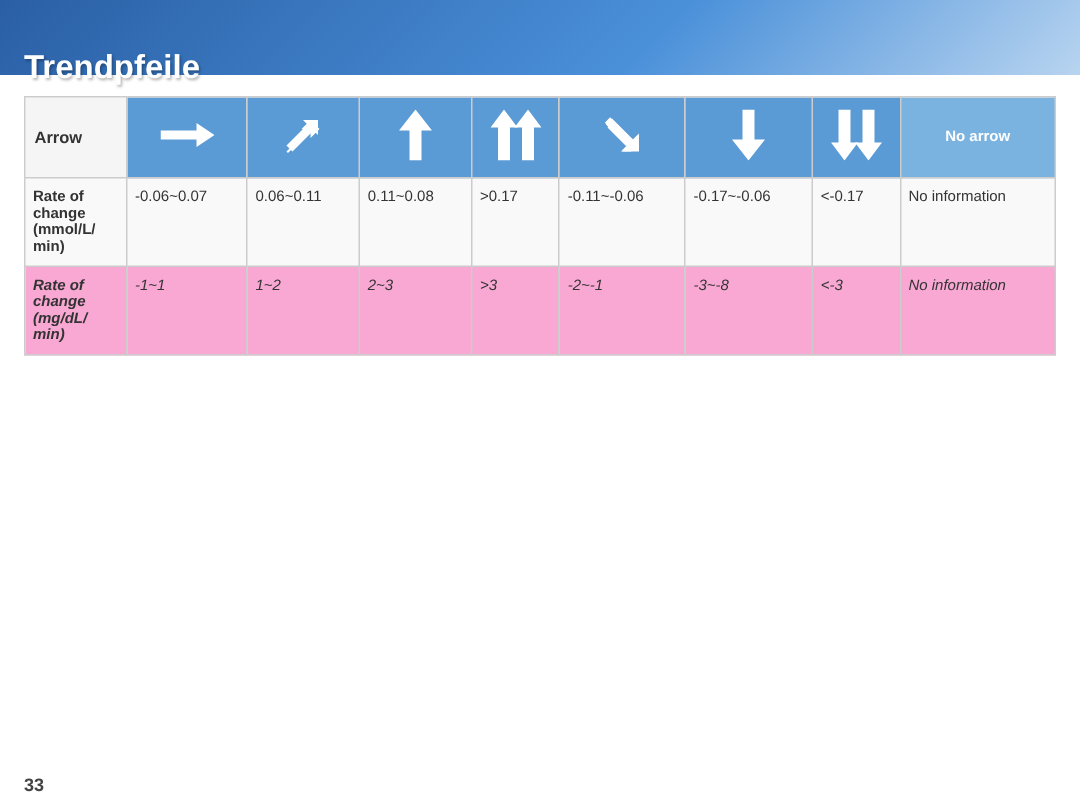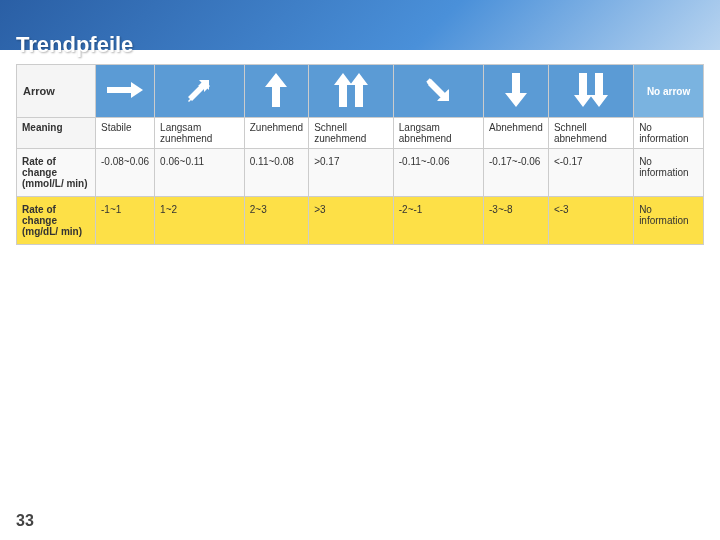--- a/index.html
+++ b/index.html
@@ -80,21 +80,21 @@
       width: 100%;
       border-collapse: collapse;
       font-size: 11px;
     }
     th, td {
       border: 1px solid #ccc;
       padding: 5px 6px;
       vertical-align: top;
     }
     .col-label {
-      width: 79px;
+      width: 68px;
       font-weight: bold;
       color: #222;
       background: #f5f5f5;
     }
 
     
     .arrow-header-row td {
       border: 1px solid #ccc;
       text-align: center;
       vertical-align: middle;
@@ -147,28 +147,28 @@
       font-weight: bold;
       font-size: 10px;
       color: #222;
     }
 
     
     .footer {
       position: absolute;
       bottom: 10px;
       left: 16px;
-      font-size: 16px;
+      font-size: 12px;
       color: #444;
       font-weight: bold;
     }
 
     
     .rate-row-1 td { background: #f9f9f9; }
-    .rate-row-2 td { background: #fde047; }
+    .rate-row-2 td { background: #f9a8d4; font-style: italic; }
   </style>
 </head>
 <body>
 
 <div class="header">
   <span class="header-title">Trendpfeile</span>
 </div>
 
 <div class="content">
   <table>
@@ -226,35 +226,24 @@
           <polygon points="9,34 0,22 5,22 5,0 13,0 13,22 18,22" fill="white"></polygon>
           <polygon points="25,34 16,22 21,22 21,0 29,0 29,22 34,22" fill="white"></polygon>
         </svg>
       </td>
 
       <td class="no-arrow-cell">
         <span>No arrow</span>
       </td>
     </tr>
 
-    <tr class="meaning-row">
-      <td class="col-label meaning-label">Meaning</td>
-      <td>Stabile</td>
-      <td>Langsam zunehmend</td>
-      <td>Zunehmend</td>
-      <td>Schnell zunehmend</td>
-      <td>Langsam abnehmend</td>
-      <td>Abnehmend</td>
-      <td>Schnell abnehmend</td>
-      <td>No information</td>
-    </tr>
 
     <tr class="rate-row rate-row-1">
       <td class="col-label rate-label">Rate of change (mmol/L/ min)</td>
-      <td>-0.08~0.06</td>
+      <td>-0.06~0.07</td>
       <td>0.06~0.11</td>
       <td>0.11~0.08</td>
       <td>&gt;0.17</td>
       <td>-0.11~-0.06</td>
       <td>-0.17~-0.06</td>
       <td>&lt;-0.17</td>
       <td>No information</td>
     </tr>
 
     <tr class="rate-row rate-row-2">

